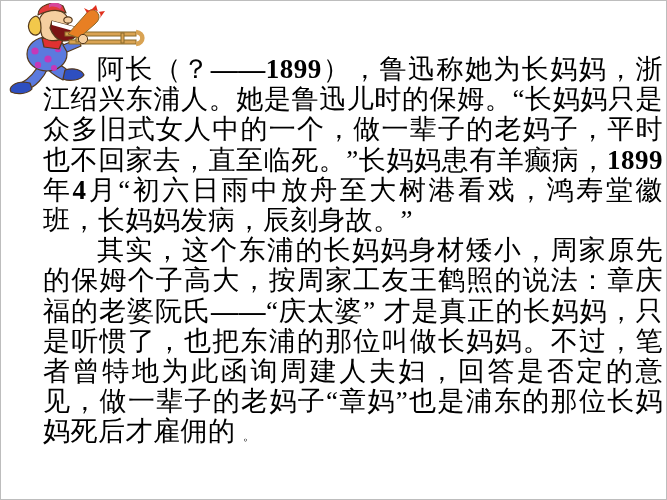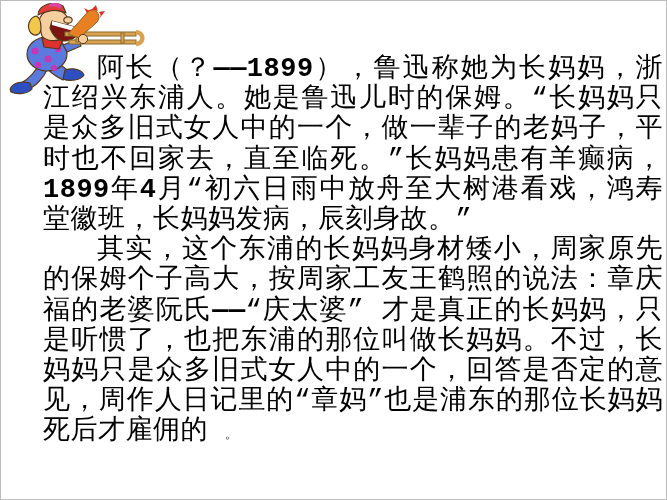--- a/index.html
+++ b/index.html
@@ -4,21 +4,21 @@
 <style>
   html, body { margin: 0; padding: 0; background: #888; }
   .slide {
     position: relative;
     width: 667px;
     height: 500px;
     background: var(--background, #fff);
     border: 1px solid var(--border, #bdbdbd);
     box-sizing: border-box;
     overflow: hidden;
-    font-family: Liberation Mono, monospace;
+    font-family: Liberation Serif, serif;
   }
   .clipart {
     position: absolute;
     left: 4px;
     top: 2px;
     width: 140px;
     height: 96px;
   }
   .text-block {
     position: absolute;
@@ -83,16 +83,16 @@
 
       <path d="M63 31 L80 12 Q86 3 92 9 Q97 15 90 21 L74 35 Z" fill="var(--bell)"></path>
       <path d="M79 5 L85 8 L91 2 L93 9 L100 8 L95 15 Q97 10 92 8 Q87 5 82 10 Z" fill="var(--flame)" stroke="none"></path>
 
       <circle cx="78" cy="36" r="4.6" fill="var(--skin)" stroke="var(--outline)"></circle>
     </g>
   </svg>
 
   <div class="text-block">
     <p class="para"><span>阿长（？</span><span class="b">——1899</span><span>），鲁迅称她为长妈妈，浙江绍兴东浦人。她是鲁迅儿时的保姆。“长妈妈只是众多旧式女人中的一个，做一辈子的老妈子，平时也不回家去，直至临死。”长妈妈患有羊癫病，</span><span class="b">1899</span><span>年</span><span class="b">4</span><span>月“初六日雨中放舟至大树港看戏，鸿寿堂徽班，长妈妈发病，辰刻身故。”</span></p>
-    <p class="para"><span>其实，这个东浦的长妈妈身材矮小，周家原先的保姆个子高大，按周家工友王鹤照的说法：章庆福的老婆阮氏</span><span class="b">——</span><span>“庆太婆” 才是真正的长妈妈，只是听惯了，也把东浦的那位叫做长妈妈。不过，长妈妈只是众多旧式女人中的一个，回答是否定的意见，周作人日记里的“章妈”也是浦东的那位长妈妈死后才雇佣的 </span><span class="small-punct">。</span></p>
+    <p class="para"><span>其实，这个东浦的长妈妈身材矮小，周家原先的保姆个子高大，按周家工友王鹤照的说法：章庆福的老婆阮氏</span><span class="b">——</span><span>“庆太婆” 才是真正的长妈妈，只是听惯了，也把东浦的那位叫做长妈妈。不过，笔者曾特地为此函询周建人夫妇，回答是否定的意见，做一辈子的老妈子“章妈”也是浦东的那位长妈妈死后才雇佣的 </span><span class="small-punct">。</span></p>
   </div>
 
 </div>
 
 </body></html>

